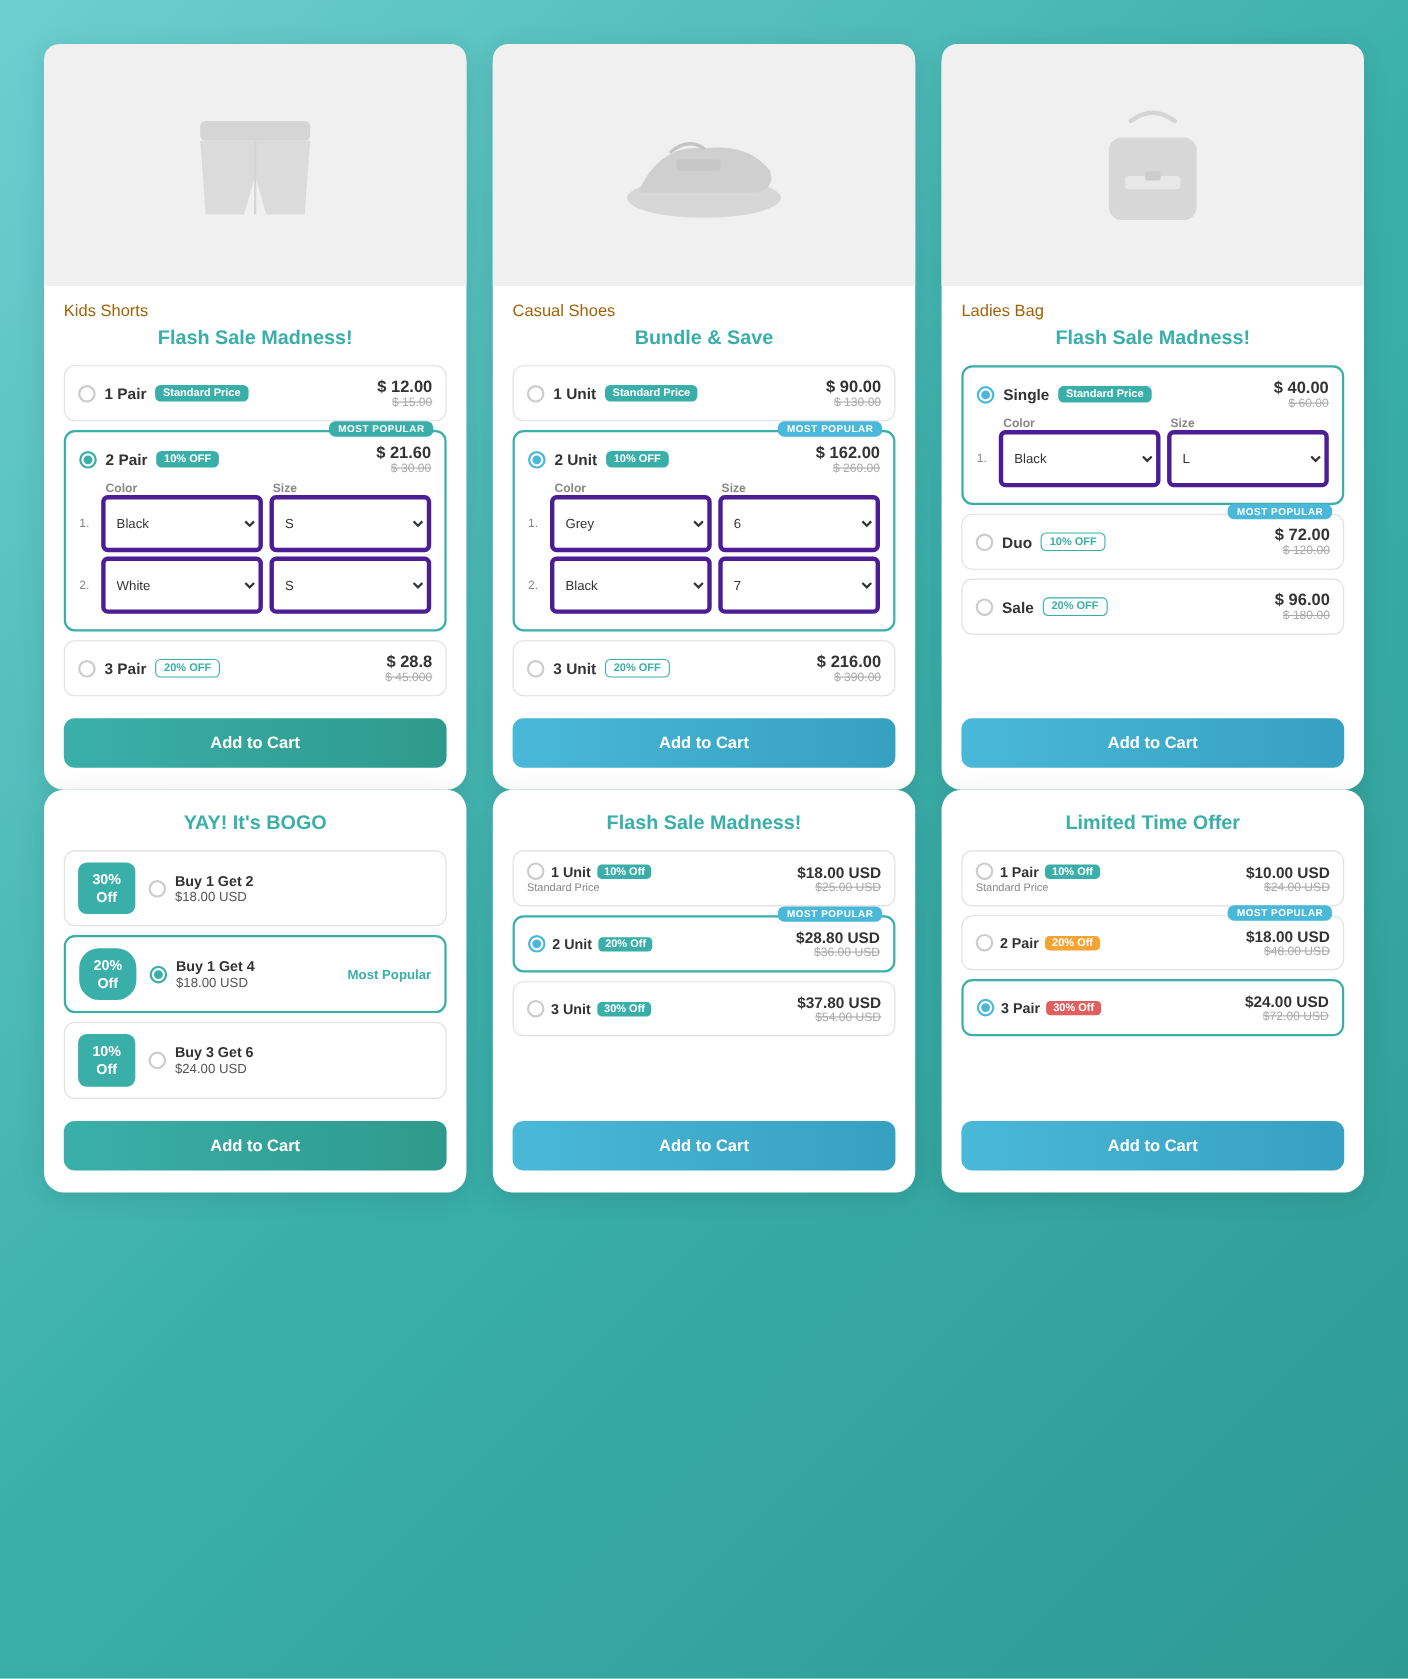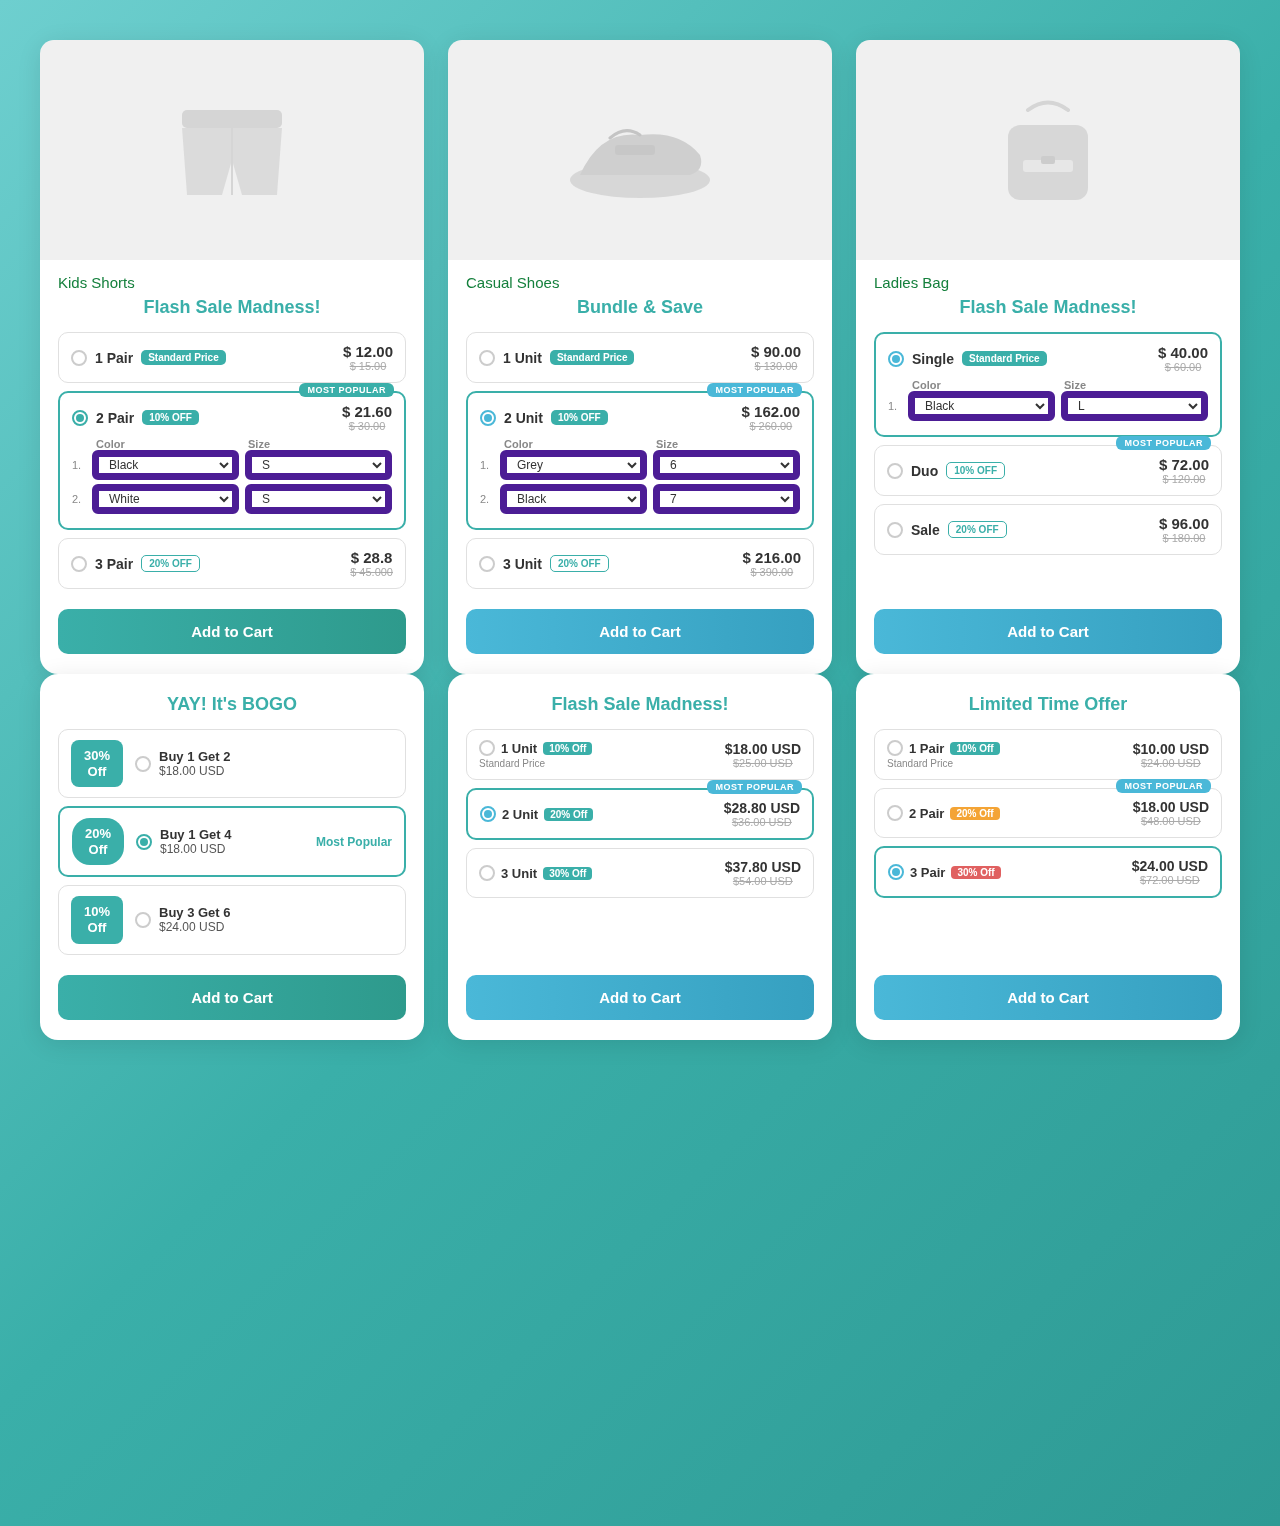--- a/index.html
+++ b/index.html
@@ -38,21 +38,21 @@
     }
     .card-body {
       padding: 0 18px;
       flex: 1;
       display: flex;
       flex-direction: column;
     }
     .product-title {
       font-size: 15px;
       font-weight: 500;
-      color: #15803d;
+      color: #a16207;
       margin-bottom: 6px;
     }
     .promotion-title {
       font-size: 18px;
       font-weight: 700;
       color: #3aafa9;
       text-align: center;
       margin-bottom: 14px;
     }
     .option-row {
@@ -141,21 +141,21 @@
     .badge-green {
       background: #3aafa9;
       color: #fff;
     }
     .badge-outline-teal {
       border: 1.5px solid #3aafa9;
       color: #3aafa9;
       background: transparent;
     }
     .price-block {
-      text-align: center;
+      text-align: right;
     }
     .price-current {
       font-size: 15px;
       font-weight: 700;
       color: #333;
     }
     .price-original {
       font-size: 11px;
       color: #aaa;
       text-decoration: line-through;
@@ -165,23 +165,23 @@
       align-items: center;
       gap: 6px;
       margin-bottom: 4px;
     }
     .select-num {
       font-size: 11px;
       color: #888;
       width: 14px;
     }
     select {
-      border: 7px solid #4c1d95;
+      border: 4px solid #4c1d95;
       border-radius: 6px;
-      padding: 0 6px;
+      padding: 14px 6px;
       font-size: 12px;
       color: #333;
       background: #fff;
       flex: 1;
     }
     .add-to-cart-btn {
       margin: 12px 18px 0;
       padding: 14px;
       border-radius: 10px;
       border: none;

